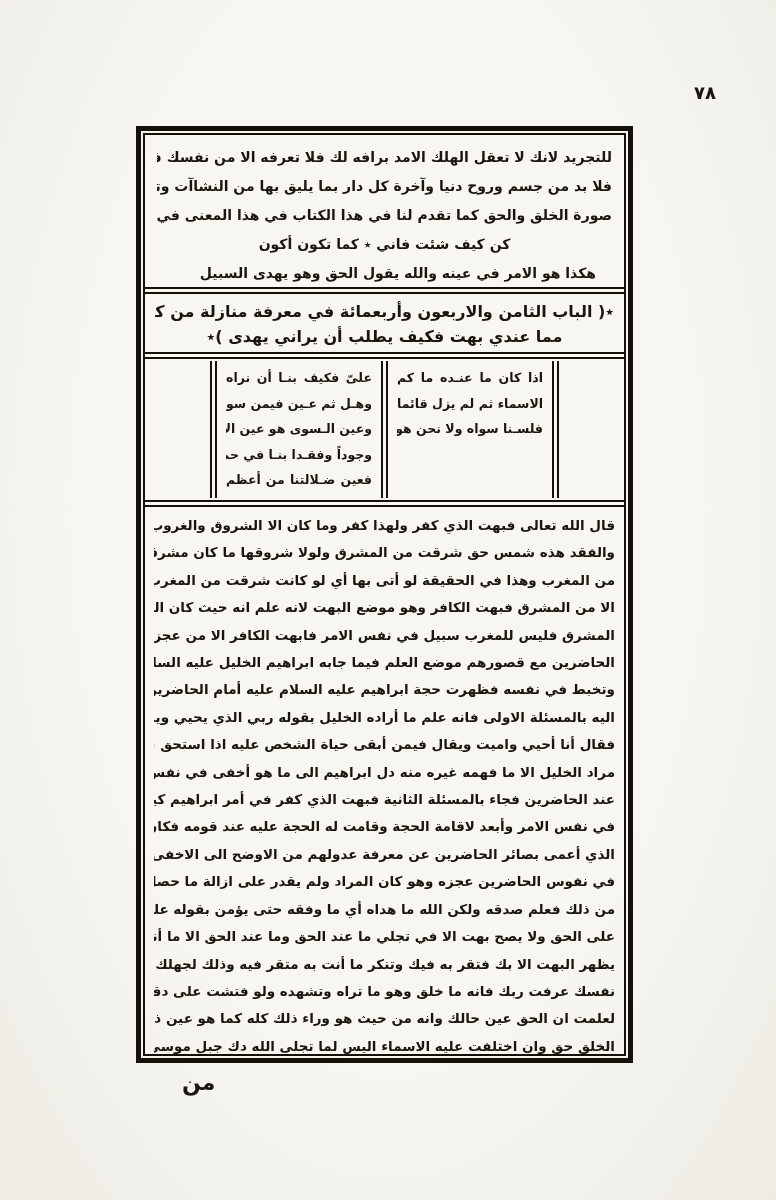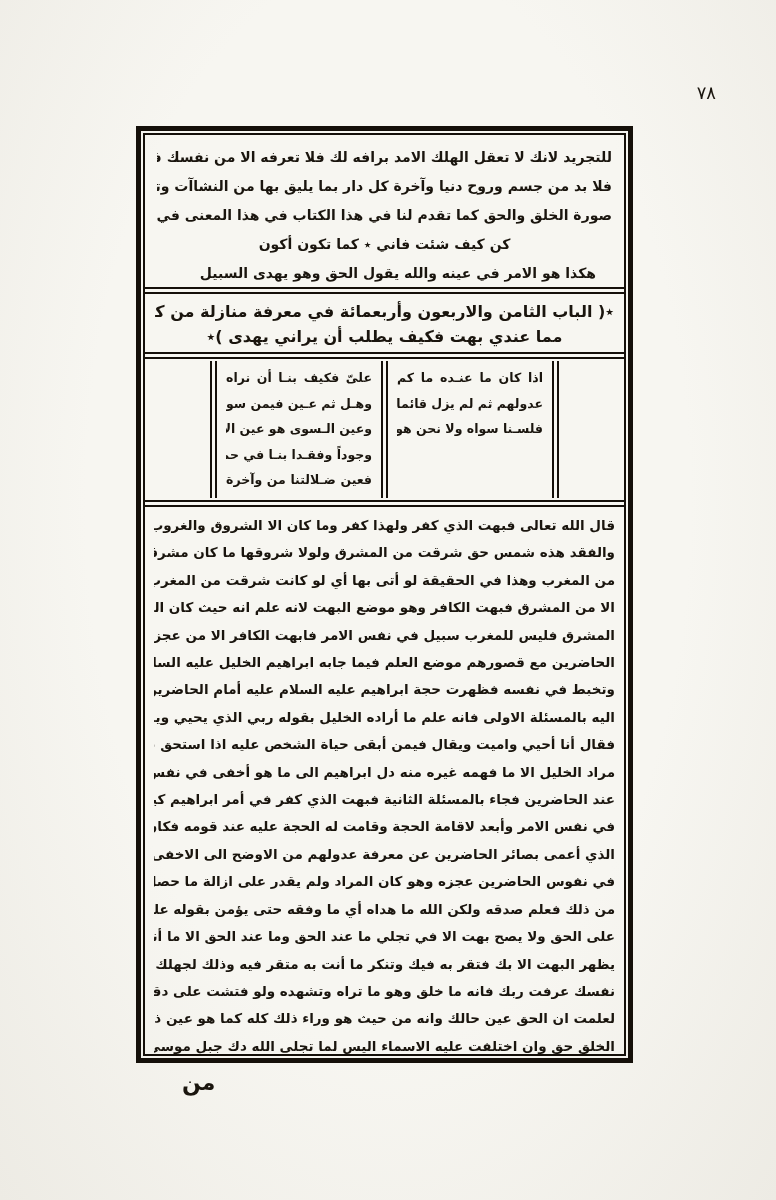--- a/index.html
+++ b/index.html
@@ -7,21 +7,21 @@
     position:relative;
     width:776px;height:1200px;
     background:#f5f3ee;
     background-image:radial-gradient(ellipse at 50% 42%, #f7f6f1 55%, #edebe4 100%);
     font-family:"DejaVu Sans", sans-serif;
     color:#1a150e;
     overflow:hidden;
   }
   .page-number{
     position:absolute;top:82px;right:60px;
-    font-size:18px;font-weight:normal;letter-spacing:2px;
+    font-size:18px;font-weight:bold;letter-spacing:2px;
   }
   .frame{
     position:absolute;left:136px;top:126px;
     width:497px;height:937px;
     border:5px solid #15100a;
     box-sizing:border-box;
     background:transparent;
   }
   .frame-inner{
     position:absolute;inset:2px;
@@ -93,30 +93,30 @@
         <div class="ln">٭( الباب الثامن والاربعون وأربعمائة في معرفة منازلة من كشفت له شيأ</div>
         <div class="ln">مما عندي بهت فكيف يطلب أن يراني يهدى )٭</div>
       </div>
 
       <div class="rule"></div>
 
       <div class="sec-poetry">
         <div class="vrule"></div>
         <div class="pcol">
           <div class="ln jl">اذا كان ما عنـده ما كم</div>
-          <div class="ln jl">عدولهم ثم لم يزل قائما</div>
+          <div class="ln jl">الاسماء ثم لم يزل قائما</div>
           <div class="ln jl">فلسـنا سواه ولا نحن هو</div>
         </div>
         <div class="vrule"></div>
         <div class="pcol">
           <div class="ln jl">علىّ فكيف بنـا أن نراه</div>
           <div class="ln jl">وهـل ثم عـين فيمن سواه</div>
           <div class="ln jl">وعين الـسوى هو عين الاله</div>
           <div class="ln jl">وجوداً وفقـدا بنـا في حماه</div>
-          <div class="ln jl">فعين ضـلالتنا من وآخرة</div>
+          <div class="ln jl">فعين ضـلالتنا من أعظم</div>
         </div>
         <div class="vrule"></div>
       </div>
 
       <div class="rule"></div>
 
       <div class="sec-body">
         <div class="ln jl">قال الله تعالى فبهت الذي كفر ولهذا كفر وما كان الا الشروق والغروب وهو الوجدان</div>
         <div class="ln jl">والفقد هذه شمس حق شرقت من المشرق ولولا شروقها ما كان مشرقا ذلك الجناب فأت بها</div>
         <div class="ln jl">من المغرب وهذا في الحقيقة لو أتى بها أي لو كانت شرقت من المغرب لكان مشرقا فما شرقت</div>

